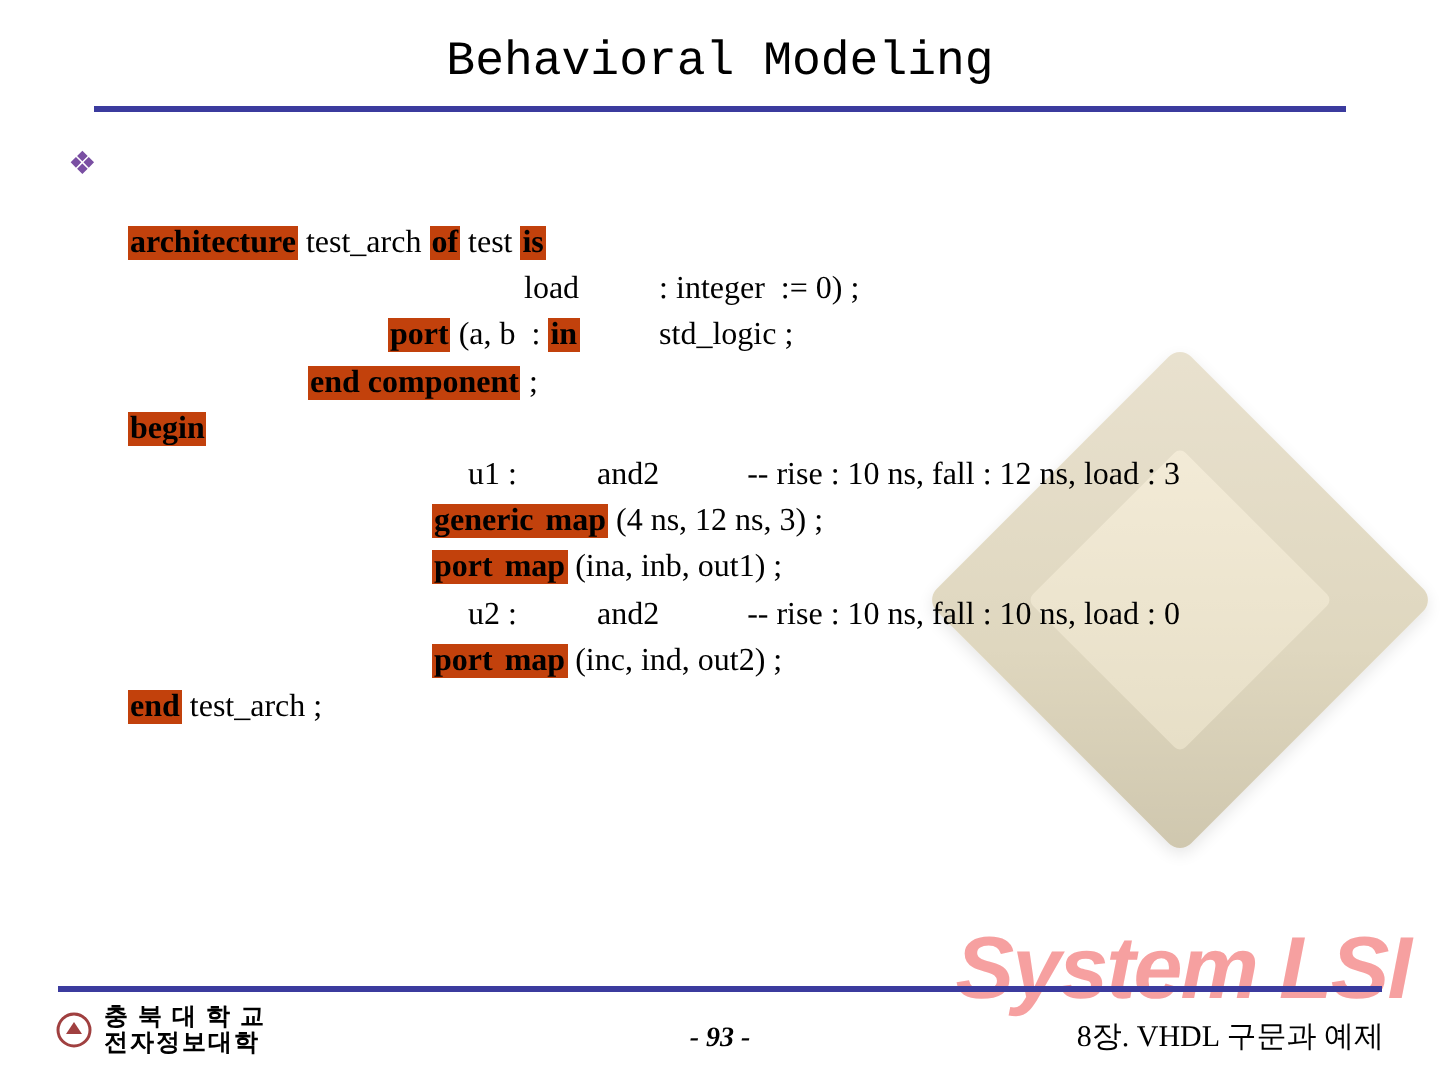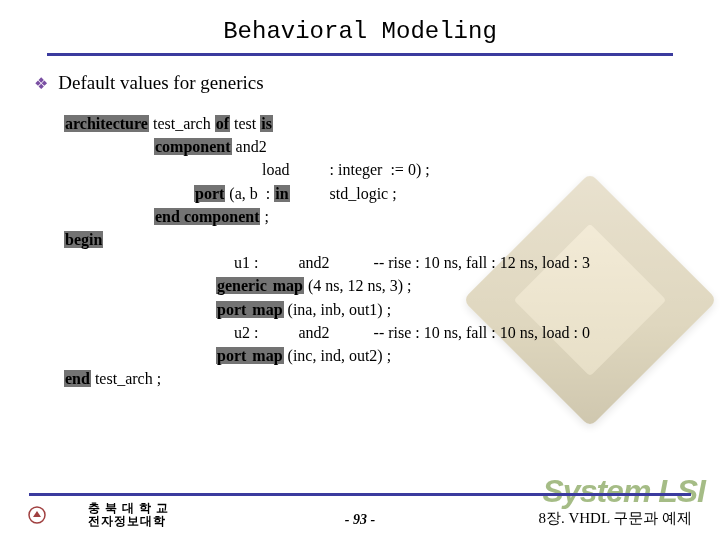--- a/index.html
+++ b/index.html
@@ -38,24 +38,24 @@
       width: 60%;
       height: 60%;
       background: linear-gradient(135deg, #e8d8b0, #d0c090);
       border-radius: 4px;
     }
     .logo-text {
       position: absolute;
       right: 15px;
       bottom: 20px;
       font-family: "Arial", sans-serif;
-      font-size: 32px;
+      font-size: 44px;
       font-weight: bold;
       font-style: italic;
-      color: #4d7c0f;
+      color: #ef4444;
       letter-spacing: -1px;
     }
     .content {
       position: relative;
       z-index: 1;
       padding: 18px 20px 0 20px;
     }
     .title {
       text-align: center;
       font-size: 24px;
@@ -81,21 +81,21 @@
       margin-right: 10px;
       font-size: 16px;
     }
     .code-block {
       margin-left: 44px;
       font-size: 16px;
       line-height: 1.45;
       font-family: "Times New Roman", serif;
     }
     .hl {
-      background: #737373;
+      background: #c2410c;
       font-weight: bold;
       padding: 0 1px;
     }
     .code-line { white-space: pre; }
     .indent1 { padding-left: 90px; }
     .indent2 { padding-left: 130px; }
     .indent3 { padding-left: 190px; }
     .footer {
       position: absolute;
       bottom: 12px;
@@ -120,21 +120,20 @@
       display: flex;
       align-items: center;
       gap: 6px;
     }
     .footer-left svg { flex-shrink: 0; }
     .footer-kor {
       font-weight: bold;
       font-size: 12px;
       line-height: 1.1;
       letter-spacing: 1px;
-      margin-left: 36px;
     }
     .footer-center {
       font-weight: bold;
       font-style: italic;
       position: absolute;
       left: 50%;
       transform: translateX(-50%);
     }
     .footer-right { font-size: 15px; }
   </style>
@@ -147,26 +146,24 @@
   </div>
   <div class="logo-text">System LSI</div>
 </div>
 
 <div class="content">
   <h1 class="title">Behavioral Modeling</h1>
   <div class="underline"></div>
 
   <div class="bullet-line">
     <span class="bullet-icon">❖</span>
-    <span>Default values for generics</span>
   </div>
 
   <div class="code-block">
     <div class="code-line"><span class="hl">architecture</span><span> test_arch </span><span class="hl">of</span><span> test </span><span class="hl">is</span></div>
-    <div class="code-line indent1"><span class="hl">component</span><span> and2</span></div>
     <div class="code-line indent3"><span>  load          : integer  := 0) ;</span></div>
     <div class="code-line indent2"><span class="hl">port</span><span> (a, b  : </span><span class="hl">in</span><span>          std_logic ;</span></div>
     <div class="code-line indent1"><span class="hl">end component</span><span> ;</span></div>
     <div class="code-line"><span class="hl">begin</span></div>
     <div class="code-line" style="padding-left:60px;text-align:center;"><span>u1 :          and2           -- rise : 10 ns, fall : 12 ns, load : 3</span></div>
     <div class="code-line" style="padding-left:152px;"><span class="hl">generic </span><span class="hl">map</span><span> (4 ns, 12 ns, 3) ;</span></div>
     <div class="code-line" style="padding-left:152px;"><span class="hl">port </span><span class="hl">map</span><span> (ina, inb, out1) ;</span></div>
     <div class="code-line" style="padding-left:60px;text-align:center;"><span>u2 :          and2           -- rise : 10 ns, fall : 10 ns, load : 0</span></div>
     <div class="code-line" style="padding-left:152px;"><span class="hl">port </span><span class="hl">map</span><span> (inc, ind, out2) ;</span></div>
     <div class="code-line"><span class="hl">end</span><span> test_arch ;</span></div>

